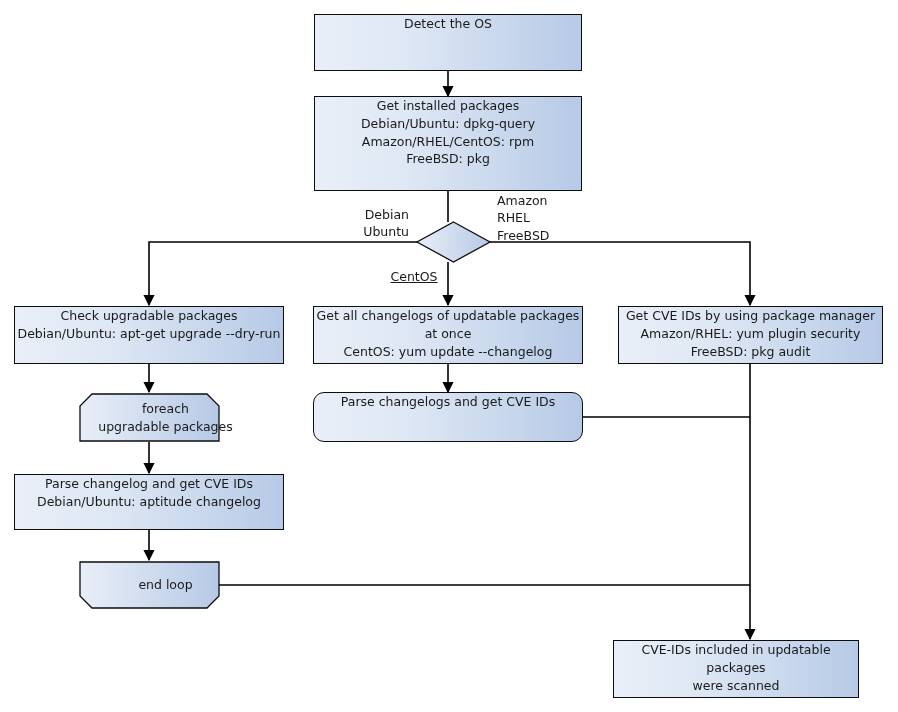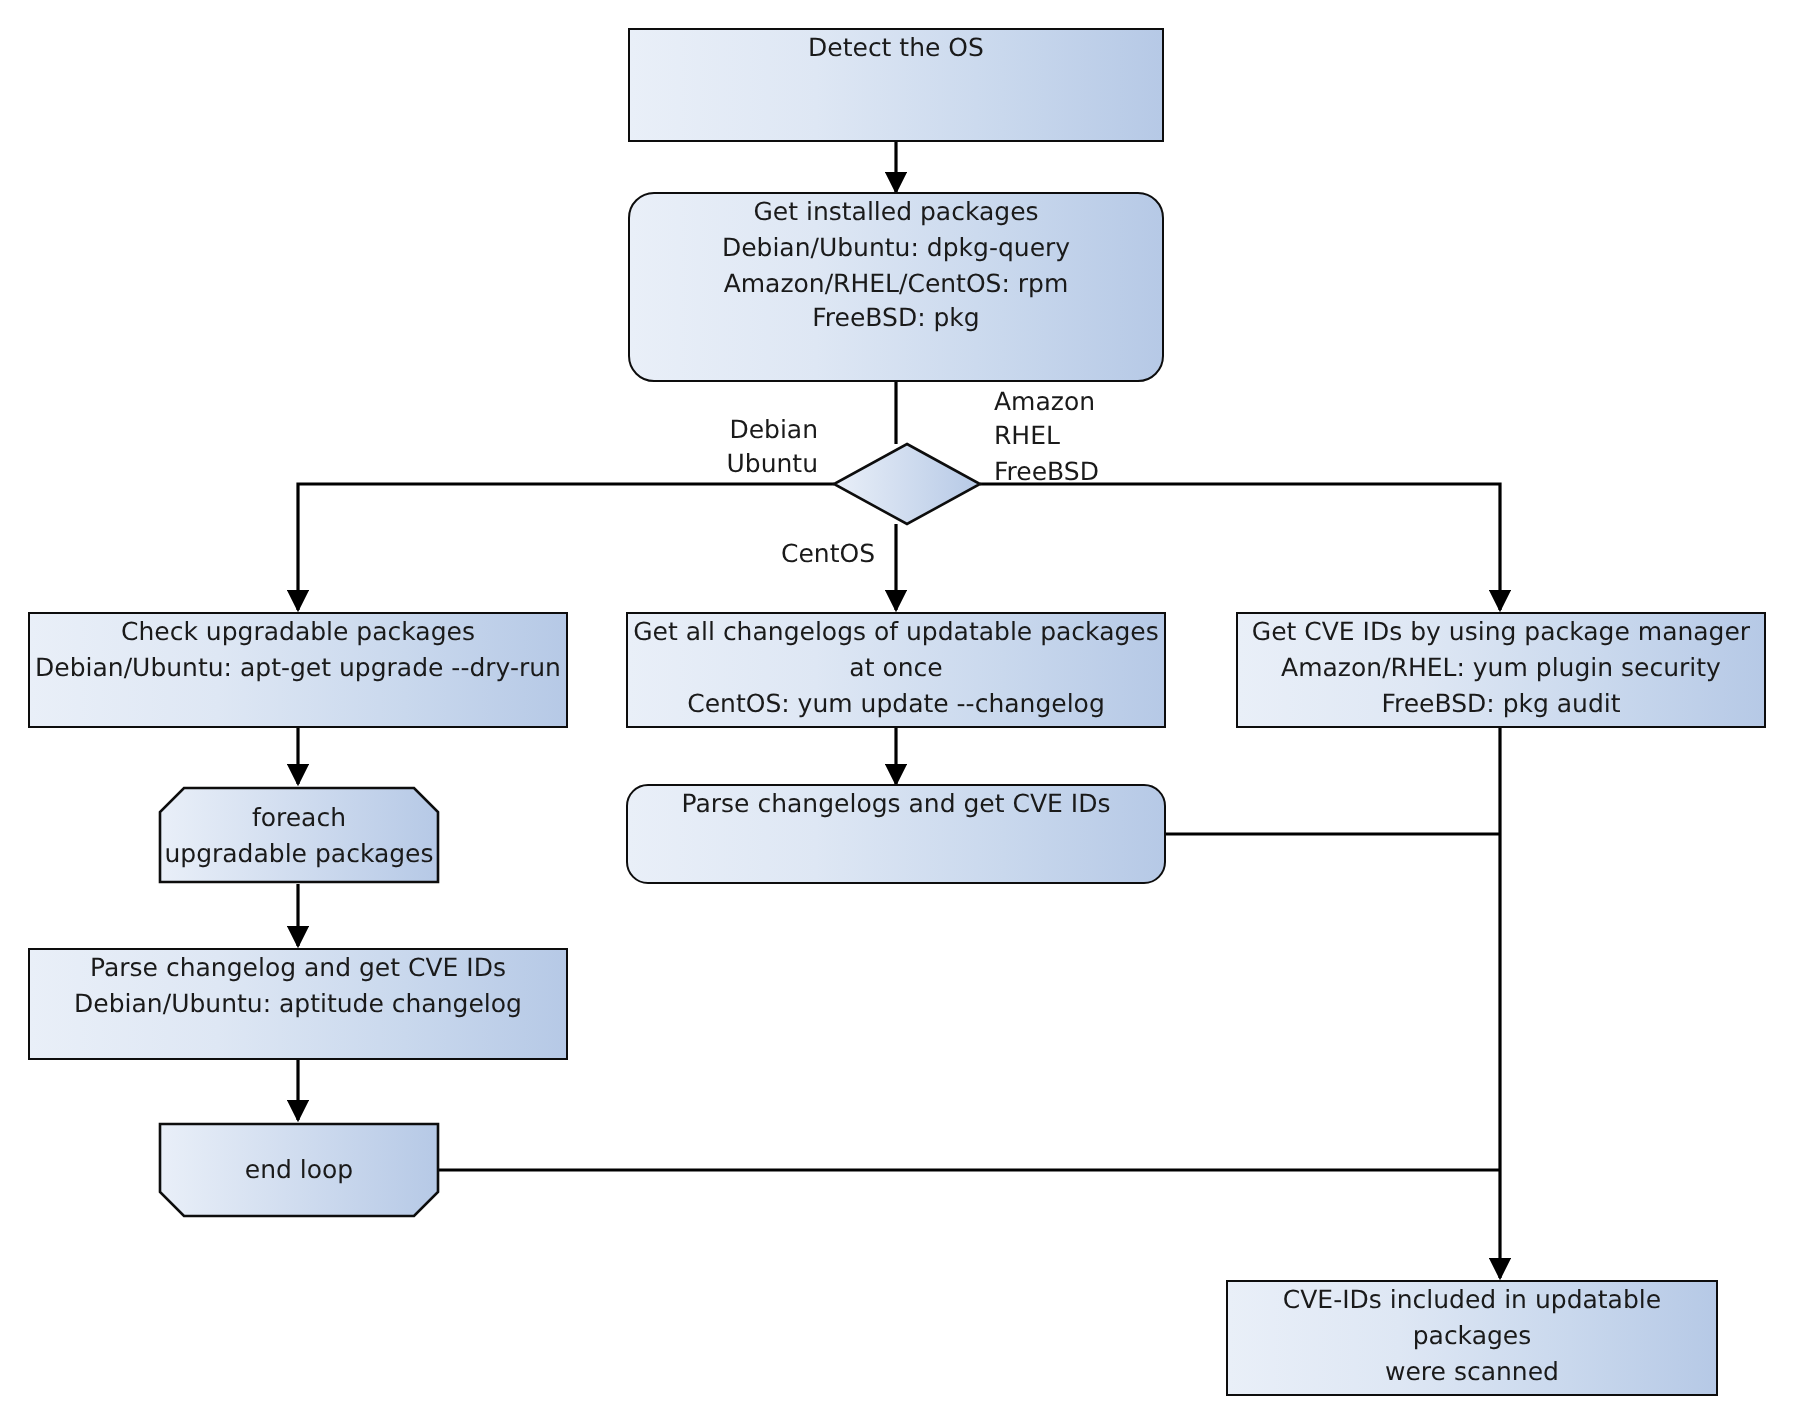--- a/index.html
+++ b/index.html
@@ -63,20 +63,21 @@
     width: 100%;
     height: 100%;
     display: flex;
     align-items: center;
     justify-content: center;
     text-align: center;
     white-space: pre-line;
     font-size: 12.5px;
     line-height: 1.42;
     color: #1a1a1a;
+    margin-left: 16px;
   }
   .edge-label {
     position: absolute;
     font-size: 12.5px;
     line-height: 1.38;
     color: #1a1a1a;
     white-space: pre-line;
     z-index: 3;
   }
   .lbl-left  { text-align: right; }
@@ -119,21 +120,21 @@
       <path d="M 583 417 L 750 417"></path>
 
       <path d="M 750 364 L 750 639" marker-end="url(#arrow)"></path>
     </g>
   </svg>
 
   <div class="node box" style="left:314px; top:14px; width:268px; height:57px;">
     <span>Detect the OS</span>
   </div>
 
-  <div class="node box" style="left:314px; top:96px; width:268px; height:95px;border-radius:13px;">
+  <div class="node box" style="left:314px; top:96px; width:268px; height:95px;">
     <span>Get installed packages
 Debian/Ubuntu: dpkg-query
 Amazon/RHEL/CentOS: rpm
 FreeBSD: pkg</span>
   </div>
 
   <div class="diamond-wrap" style="left:415px; top:220px; width:77px; height:44px;">
     <svg width="77" height="44" viewBox="0 0 77 44" xmlns="http://www.w3.org/2000/svg">
       <defs>
         <linearGradient id="dgrad" x1="0" y1="0" x2="1" y2="0">
@@ -145,21 +146,21 @@
     </svg>
   </div>
 
   <div class="edge-label lbl-left" style="left:329px; top:206px; width:80px;">Debian
 Ubuntu</div>
 
   <div class="edge-label lbl-right" style="left:497px; top:192px; width:100px;">Amazon
 RHEL
 FreeBSD</div>
 
-  <div class="edge-label lbl-down" style="left:386px; top:268px; width:56px;">CentOS</div>
+  <div class="edge-label lbl-down" style="left:386px; top:268px; width:56px;text-decoration:underline;">CentOS</div>
 
   <div class="node box" style="left:14px; top:306px; width:270px; height:58px;">
     <span>Check upgradable packages
 Debian/Ubuntu: apt-get upgrade --dry-run</span>
   </div>
 
   <div class="loop" style="left:79px; top:393px; width:141px; height:49px;">
     <svg class="loop-svg" width="141" height="49" viewBox="0 0 141 49" xmlns="http://www.w3.org/2000/svg">
       <defs>
         <linearGradient id="lgrad1" x1="0" y1="0" x2="1" y2="0">

